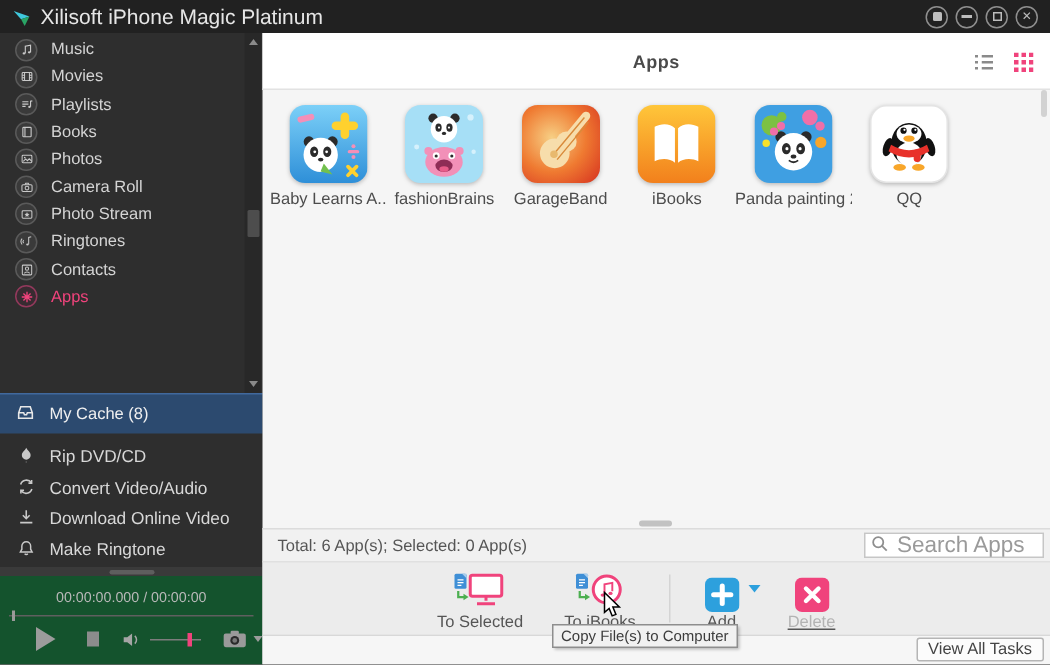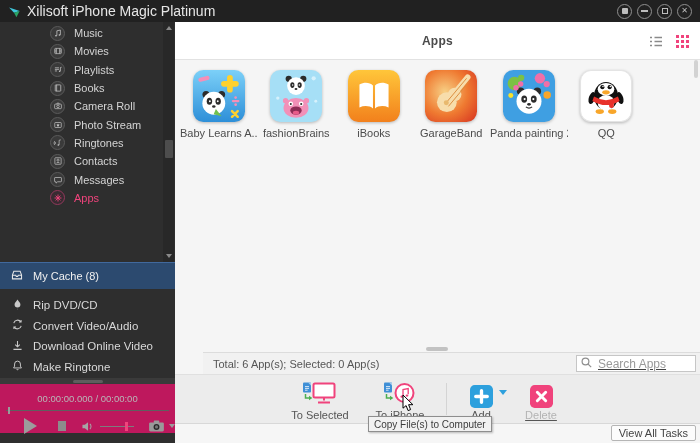--- a/index.html
+++ b/index.html
@@ -16,21 +16,21 @@
     align-items:center;justify-content:center;cursor:default;}
   .wb-skin{width:6px;height:6px;background:#bdbdbd;border-radius:1px;}
   .wb-max{width:6px;height:6px;border:1px solid #bdbdbd;box-sizing:border-box;}
   .wb-min{width:7px;height:1.5px;background:#bdbdbd;}
   .wb-close{font-size:8px;color:#bdbdbd;line-height:1;}
   
   .body{display:flex;height:421px;}
   .sidebar{width:175px;flex:none;background:#2e2e2e;position:relative;}
   .main{flex:1;display:flex;flex-direction:column;background:#f5f5f5;position:relative;}
   
-  .nav-list{height:240px;padding-top:2px;box-sizing:border-box;position:relative;margin-left:40px;}
+  .nav-list{height:240px;padding-top:2px;box-sizing:border-box;position:relative;}
   .nav-row{height:18.3px;display:flex;align-items:center;gap:9px;padding-left:10px;
     font-size:11px;color:#d4d4d4;cursor:default;}
   .nav-ico{width:15px;height:15px;border-radius:50%;background:#3a3a3a;border:1px solid #5a5a5a;
     display:flex;align-items:center;justify-content:center;flex:none;box-sizing:border-box;}
   .nav-ico svg{width:10px;height:10px;display:block;}
   .nav-row.active{color:#f0437c;}
   .nav-row.active .nav-ico{border-color:#93395c;background:#382b31;}
   .nav-scrollbar{position:absolute;top:0;right:1px;width:11px;height:240px;background:#282828;}
   .sb-arrow{position:absolute;left:2.5px;width:0;height:0;border-left:3px solid transparent;border-right:3px solid transparent;}
   .sb-up{top:4px;border-bottom:4px solid #8a8a8a;}
@@ -38,21 +38,21 @@
   .sb-thumb{position:absolute;left:1.5px;top:118px;width:8px;height:18px;background:#4d4d4d;border-radius:1px;}
   .cache-row{height:27px;background:#2c4a6f;border-top:1px solid #41699d;box-sizing:border-box;
     display:flex;align-items:center;gap:9px;padding-left:10px;font-size:11px;color:#f0f0f0;}
   .cache-row svg{width:14px;height:14px;}
   .tool-list{height:89px;padding-top:6px;box-sizing:border-box;}
   .tool-row{height:20.5px;display:flex;align-items:center;gap:9px;padding-left:11px;
     font-size:11.5px;color:#d8d8d8;cursor:default;}
   .tool-row svg{width:13px;height:13px;flex:none;}
   .divider{height:6px;background:#3a3a3a;display:flex;align-items:center;justify-content:center;}
   .handle{width:30px;height:3px;background:#5e5e5e;border-radius:2px;}
-  .player{height:49px;background:#be185d;}
+  .player{height:60px;background:#14532d;}
   .time{text-align:center;padding-top:9px;color:#b8b8b8;font-size:9.5px;}
   .seek{margin:6px 6px 0;height:1px;background:#5f5f5f;position:relative;}
   .seek-tick{position:absolute;left:2px;top:-3px;width:2px;height:7px;background:#9a9a9a;}
   .controls{display:flex;align-items:center;margin-top:7px;padding-left:24px;}
   .play{width:0;height:0;border-left:13px solid #9c9c9c;border-top:8px solid transparent;
     border-bottom:8px solid transparent;margin-right:21px;}
   .stop{width:10px;height:10px;background:#8c8c8c;margin-right:15px;}
   .vol-ico{margin-right:6px;display:flex;}
   .vol-track{width:44px;height:1px;background:#7d7d7d;position:relative;margin-right:14px;}
   .vol-thumb{position:absolute;right:6px;top:-4px;width:3px;height:9px;background:#f0437c;}
@@ -67,26 +67,26 @@
   .view-toggles span{display:flex;}
   .content{height:292px;box-sizing:border-box;position:relative;padding:10px 0 0 5px;}
   .app-grid{display:flex;}
   .app-cell{width:77.5px;text-align:center;cursor:default;}
   .app-ico svg{width:52px;height:52px;display:block;margin:0 auto;filter:drop-shadow(0 1px 1.5px rgba(0,0,0,.25));}
   .app-label{margin-top:5px;font-size:11px;color:#4c4c4c;white-space:nowrap;overflow:hidden;}
   .hscroll-thumb{position:absolute;bottom:1px;left:251px;width:22px;height:4px;background:#c2c2c2;border-radius:2px;}
   .vscroll-thumb{position:absolute;top:0;right:2px;width:4px;height:18px;background:#d2d2d2;border-radius:2px;}
   .status-bar{height:22px;background:#f1f1f1;border-top:1px solid #dcdcdc;box-sizing:border-box;
     display:flex;align-items:center;justify-content:space-between;padding:0 4px 0 10px;
-    font-size:11px;color:#555;margin-left:28px;}
+    font-size:11px;color:#555;}
   .search-box{width:120px;height:17px;background:#fff;border:1px solid #c6c6c6;box-sizing:border-box;
     display:flex;align-items:center;gap:4px;padding:0 4px;}
   .search-box svg{flex:none;}
-  .search-input{border:none;outline:none;width:100%;font-size:12px;color:#444;background:transparent;
-    font-family:"Liberation Sans",sans-serif;text-decoration:underline;}
+  .search-input{border:none;outline:none;width:100%;font-size:15px;color:#444;background:transparent;
+    font-family:"Liberation Sans",sans-serif;}
   .search-input::placeholder{color:#9a9a9a;}
   .toolbar{height:49px;background:#ececec;border-top:1px solid #e0e0e0;position:relative;box-sizing:border-box;}
   .tb-btn{position:absolute;top:5px;text-align:center;font-size:11px;color:#555;cursor:default;}
   .tb-ico{height:28px;display:flex;align-items:flex-end;justify-content:center;}
   .tb-label{margin-top:1px;}
   .tb-btn.disabled .tb-label{color:#b3b3b3;}
   .tb-sep{position:absolute;left:271px;top:8px;width:1px;height:32px;background:#d4d4d4;}
   .add-caret{position:absolute;left:324px;top:15px;width:0;height:0;border-left:4.5px solid transparent;
     border-right:4.5px solid transparent;border-top:5.5px solid #2da0dd;}
   .bottom-strip{height:20px;background:#f6f6f6;border-top:1px solid #d8d8d8;box-sizing:border-box;position:relative;}
@@ -165,20 +165,30 @@
               <svg viewBox="0 0 16 16" fill="none" stroke="#c9c9c9" stroke-width="1.2">
                 <rect x="3.6" y="3" width="8.8" height="10" rx="0.8"></rect>
                 <path d="M5.8 3v10"></path>
               </svg>
             </span>
             <span>Books</span>
           </div>
           <div class="nav-row">
             <span class="nav-ico">
               <svg viewBox="0 0 16 16" fill="none" stroke="#c9c9c9" stroke-width="1.1">
+                <rect x="2.8" y="4" width="10.4" height="8" rx="1"></rect>
+                <circle cx="5.6" cy="6.4" r=".9" fill="#c9c9c9" stroke="none"></circle>
+                <path d="M4 10.6l2.6-2.6 1.8 1.8 2-2 2.8 2.8"></path>
+              </svg>
+            </span>
+            <span>Photos</span>
+          </div>
+          <div class="nav-row">
+            <span class="nav-ico">
+              <svg viewBox="0 0 16 16" fill="none" stroke="#c9c9c9" stroke-width="1.1">
                 <rect x="2.6" y="5" width="10.8" height="7.2" rx="1.2"></rect>
                 <path d="M5.8 5l.8-1.6h2.8L10.2 5"></path>
                 <circle cx="8" cy="8.6" r="2"></circle>
               </svg>
             </span>
             <span>Camera Roll</span>
           </div>
           <div class="nav-row">
             <span class="nav-ico">
               <svg viewBox="0 0 16 16" fill="none" stroke="#c9c9c9" stroke-width="1.1">
@@ -200,28 +210,20 @@
           </div>
           <div class="nav-row">
             <span class="nav-ico">
               <svg viewBox="0 0 16 16" fill="none" stroke="#c9c9c9" stroke-width="1.1">
                 <rect x="3" y="2.8" width="10" height="10.4" rx="1"></rect>
                 <circle cx="8" cy="6.6" r="1.7"></circle>
                 <path d="M5.2 11.6c.6-2 5-2 5.6 0"></path>
               </svg>
             </span>
             <span>Contacts</span>
-          </div>
-          <div class="nav-row">
-            <span class="nav-ico">
-              <svg viewBox="0 0 16 16" fill="none" stroke="#c9c9c9" stroke-width="1.1">
-                <path d="M3.4 4h9.2a.9.9 0 0 1 .9.9v5a.9.9 0 0 1-.9.9H7.4l-2.6 2.2v-2.2H3.4a.9.9 0 0 1-.9-.9v-5A.9.9 0 0 1 3.4 4z"></path>
-              </svg>
-            </span>
-            <span>Messages</span>
           </div>
           <div class="nav-row active">
             <span class="nav-ico">
               <svg viewBox="0 0 16 16" fill="none" stroke="#f0437c" stroke-width="1.4">
                 <path d="M8 2.4v11.2M2.4 8h11.2M4.2 4.2l7.6 7.6M11.8 4.2l-7.6 7.6"></path>
               </svg>
             </span>
             <span>Apps</span>
           </div>
         </div>
@@ -369,44 +371,44 @@
                   <circle cx="35" cy="29.5" r="2.6" fill="#f290b8"></circle>
                   <circle cx="20" cy="32.5" r="2.2" fill="#fff"></circle>
                   <circle cx="30" cy="32.5" r="2.2" fill="#fff"></circle>
                   <circle cx="20" cy="32.7" r="1" fill="#2b2b2b"></circle>
                   <circle cx="30" cy="32.7" r="1" fill="#2b2b2b"></circle>
                   <ellipse cx="25" cy="39" rx="5.5" ry="4" fill="#8e2c56"></ellipse>
                   <ellipse cx="25" cy="41" rx="3" ry="1.8" fill="#e85c8a"></ellipse>
                 </svg></span><div class="app-label">fashionBrains</div></div>
             <div class="app-cell"><span class="app-ico"><svg viewBox="0 0 50 50">
                   <defs>
-                    <linearGradient id="g4" x1="0" y1="0" x2="0" y2="1">
-                      <stop offset="0" stop-color="#ffc63a"></stop>
-                      <stop offset="1" stop-color="#f2801c"></stop>
-                    </linearGradient>
-                  </defs>
-                  <rect width="50" height="50" rx="10" fill="url(#g4)"></rect>
-                  <path d="M11 14c4.5-2.6 10-2.2 13 .9V37c-3-2.7-8.5-3.1-13-1z" fill="#fff"></path>
-                  <path d="M39 14c-4.5-2.6-10-2.2-13 .9V37c3-2.7 8.5-3.1 13-1z" fill="#fff"></path>
-                </svg></span><div class="app-label">iBooks</div></div>
-            <div class="app-cell"><span class="app-ico"><svg viewBox="0 0 50 50">
-                  <defs>
                     <radialGradient id="g3" cx="0.38" cy="0.42" r="0.8">
                       <stop offset="0" stop-color="#f7cf84"></stop>
                       <stop offset="0.55" stop-color="#ef7a31"></stop>
                       <stop offset="1" stop-color="#d93a22"></stop>
                     </radialGradient>
                   </defs>
                   <rect width="50" height="50" rx="10" fill="url(#g3)"></rect>
                   <path d="M27 24L41 7" stroke="#f7ddab" stroke-width="5.5" stroke-linecap="round"></path>
                   <circle cx="21" cy="31" r="9.5" fill="#f7ddab"></circle>
                   <circle cx="28.5" cy="23.5" r="6.5" fill="#f7ddab"></circle>
                   <path d="M19.5 32.5L40 8M22.5 35L42.5 11" stroke="#d98a3a" stroke-width=".9"></path>
                   <circle cx="20.5" cy="31.5" r="2.4" fill="#e8b96e"></circle>
                 </svg></span><div class="app-label">GarageBand</div></div>
+            <div class="app-cell"><span class="app-ico"><svg viewBox="0 0 50 50">
+                  <defs>
+                    <linearGradient id="g4" x1="0" y1="0" x2="0" y2="1">
+                      <stop offset="0" stop-color="#ffc63a"></stop>
+                      <stop offset="1" stop-color="#f2801c"></stop>
+                    </linearGradient>
+                  </defs>
+                  <rect width="50" height="50" rx="10" fill="url(#g4)"></rect>
+                  <path d="M11 14c4.5-2.6 10-2.2 13 .9V37c-3-2.7-8.5-3.1-13-1z" fill="#fff"></path>
+                  <path d="M39 14c-4.5-2.6-10-2.2-13 .9V37c3-2.7 8.5-3.1 13-1z" fill="#fff"></path>
+                </svg></span><div class="app-label">iBooks</div></div>
             <div class="app-cell"><span class="app-ico"><svg viewBox="0 0 50 50">
                   <rect width="50" height="50" rx="10" fill="#3f9fe2"></rect>
                   <circle cx="11" cy="13" r="6.5" fill="#7cc143"></circle>
                   <circle cx="17.5" cy="7.5" r="3" fill="#7cc143"></circle>
                   <circle cx="35.5" cy="8" r="5" fill="#f06fa8"></circle>
                   <circle cx="42" cy="13.5" r="3" fill="#f06fa8"></circle>
                   <circle cx="42.5" cy="24" r="3.6" fill="#f8a62a"></circle>
                   <circle cx="7.5" cy="24.5" r="2.4" fill="#f8e12a"></circle>
                   <circle cx="17" cy="20.5" r="3.6" fill="#2b2b2b"></circle>
                   <circle cx="33" cy="20.5" r="3.6" fill="#2b2b2b"></circle>
@@ -473,21 +475,21 @@
                 <path d="M20 14.6V7.6l5.2-1v5.6" fill="none" stroke="#f0437c" stroke-width="1.3"></path>
                 <ellipse cx="18.8" cy="14.7" rx="1.4" ry="1.1" fill="#f0437c"></ellipse>
                 <ellipse cx="24" cy="13.6" rx="1.4" ry="1.1" fill="#f0437c"></ellipse>
                 <rect x="1" y="0.5" width="8" height="10" rx="1" fill="#3f8fd6"></rect>
                 <path d="M9 3.5L6 .5h3z" fill="#a9cdec"></path>
                 <path d="M3 4.6h4M3 6.4h4M3 8.2h2.6" stroke="#fff" stroke-width=".8"></path>
                 <path d="M3.5 12v4h4" fill="none" stroke="#4caf50" stroke-width="1.5"></path>
                 <path d="M7 13.8l3.4 2.2-3.4 2.2z" fill="#4caf50"></path>
               </svg>
             </div>
-          <div class="tb-label">To iPhone</div>
+          <div class="tb-label">To iBooks</div>
         </div>
         <span class="tb-sep"></span>
         <div class="tb-btn" style="left:286px;width:40px;">
           <div class="tb-ico">
               <svg width="23" height="23" viewBox="0 0 22 22">
                 <rect width="22" height="22" rx="4.5" fill="#2da0dd"></rect>
                 <path d="M11 5.5v11M5.5 11h11" stroke="#fff" stroke-width="3.2" stroke-linecap="round"></path>
               </svg>
             </div>
           <div class="tb-label">Add</div>

